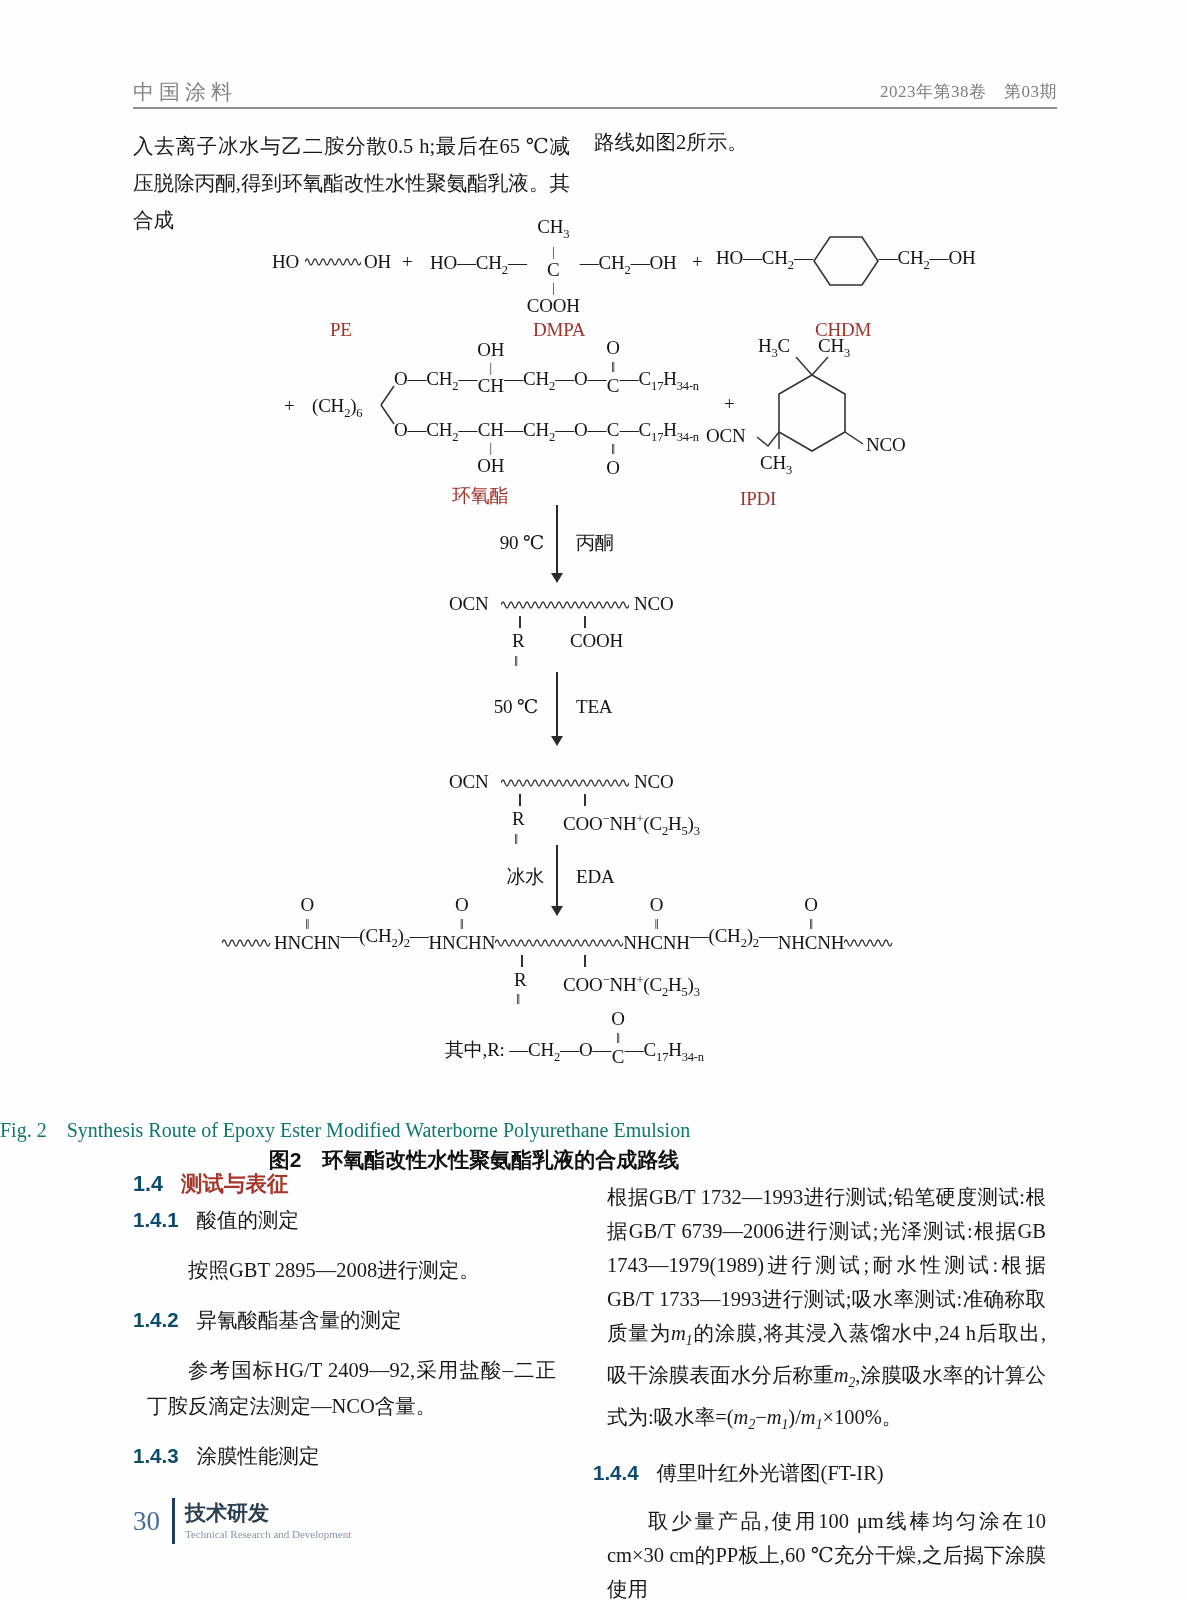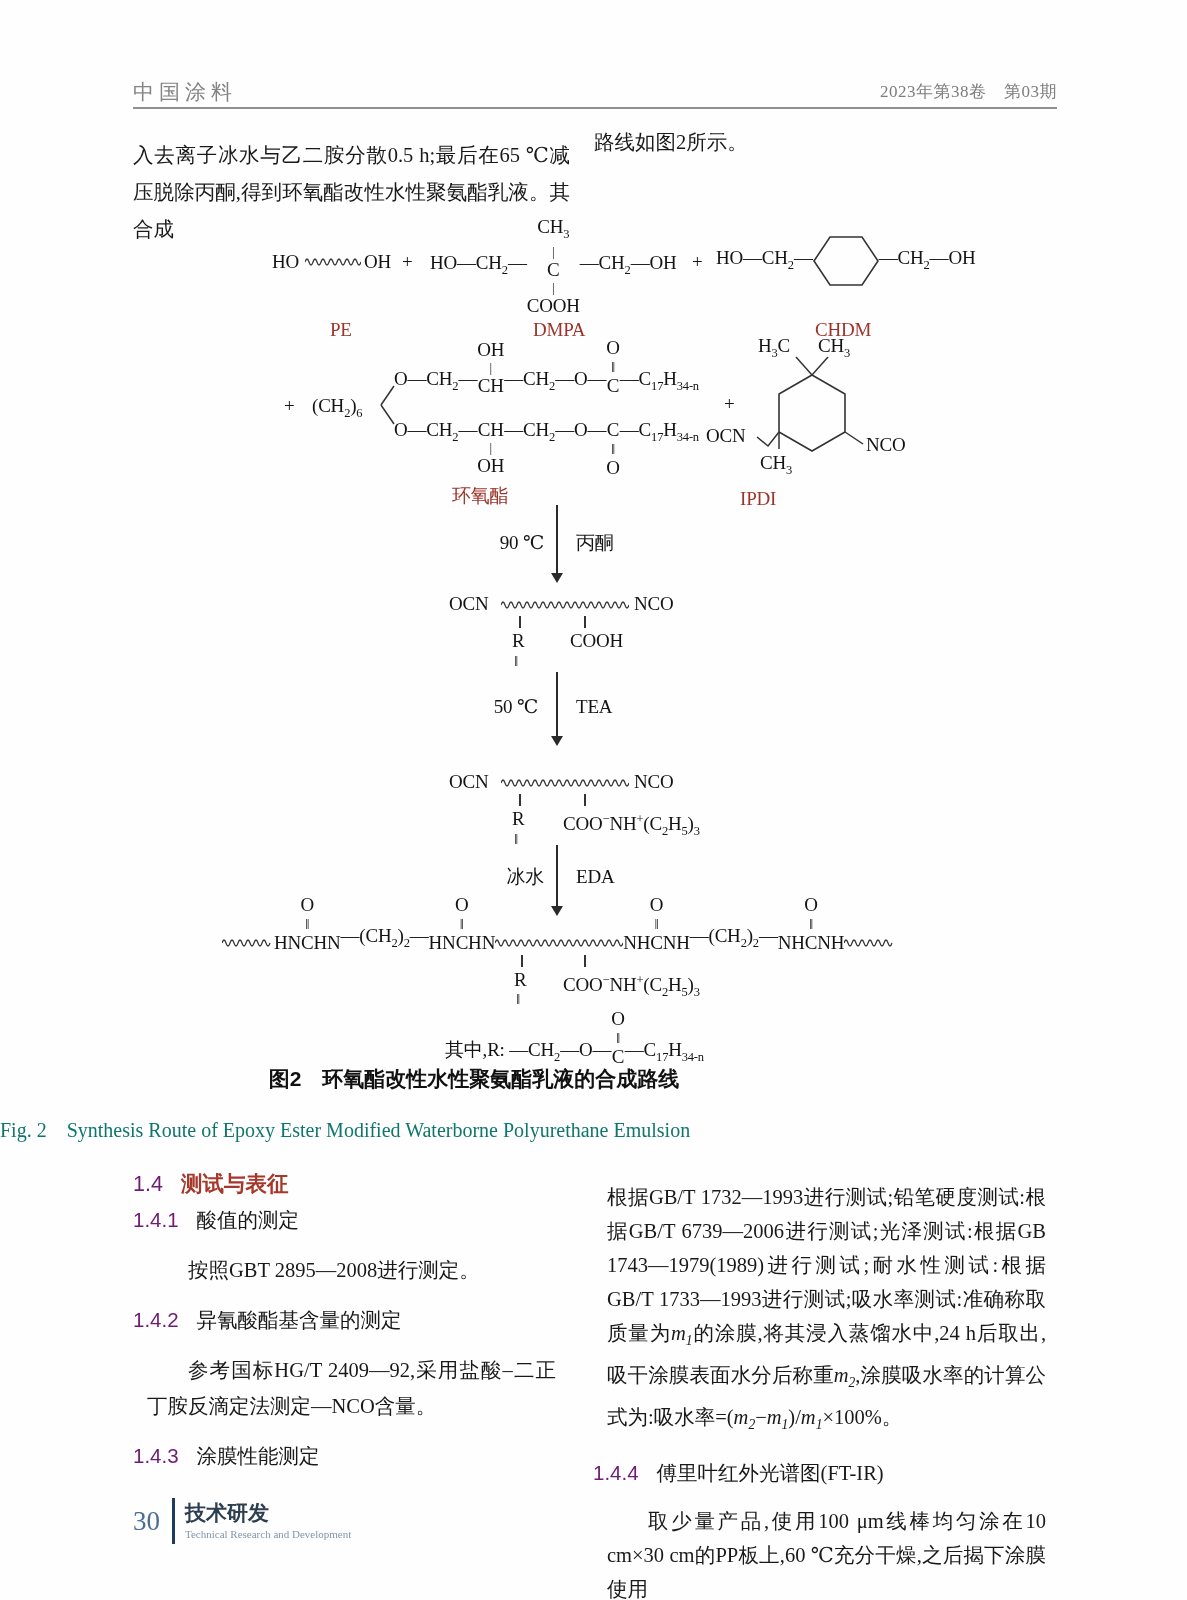--- a/index.html
+++ b/index.html
@@ -28,34 +28,34 @@
   .rule{height:2px;background:#909090}
   .body-text{font-size:20.5px;line-height:37px;text-align:justify}
   .cap-zh{font-family:"Liberation Sans","DejaVu Sans",sans-serif;font-weight:bold;font-size:21px;text-align:center;color:#111}
   .cap-en{font-weight:normal;font-size:20px;text-align:left;color:#0f766e}
   .colL{width:437px;font-size:20.5px;line-height:36px}
   .colR{width:467px;font-size:20.5px;line-height:34px}
   p{margin:14px;text-align:justify}
   .ind{text-indent:2em}
   .h1{font-family:"Liberation Sans","DejaVu Sans",sans-serif;font-weight:bold;color:#a5382b;font-size:21.5px}
   .h1 .htitle{}
-  .hnum{font-family:"Liberation Sans","DejaVu Sans",sans-serif;font-weight:normal;color:#701a75;margin-right:18px}
+  .hnum{font-family:"Liberation Sans","DejaVu Sans",sans-serif;font-weight:bold;color:#0c4a6e;margin-right:18px}
   .fnum{font-size:27px;color:#4a6d94}
   .fbar{width:3px;height:46px;background:#1d3b5e;margin:0 10px 0 12px}
   .fzh{font-size:21px;font-weight:bold;color:#2c3e50;line-height:25px;font-family:"Liberation Sans","DejaVu Sans",sans-serif}
   .fen{font-size:11px;color:#8296ab;line-height:18px}
 </style>
 </head>
 <body>
 
 <div class="abs hdr" style="left:133px;top:78px">中国涂料</div>
 <div class="abs hdr-r" style="top:80px;left:793px;width:264px;text-align:right">2023年第38卷　第03期</div>
 <div class="abs rule" style="left:133px;top:107px;width:924px"></div>
 
-<div class="abs body-text" style="left:133px;top:137px;width:437px">入去离子冰水与乙二胺分散0.5 h;最后在65 ℃减压脱除丙酮,得到环氧酯改性水性聚氨酯乳液。其合成</div>
+<div class="abs body-text" style="left:133px;top:128px;width:437px">入去离子冰水与乙二胺分散0.5 h;最后在65 ℃减压脱除丙酮,得到环氧酯改性水性聚氨酯乳液。其合成</div>
 <div class="abs body-text" style="left:594px;top:124px;width:464px;text-align:left">路线如图2所示。</div>
 
 <div class="abs" style="left:0;top:195px;width:1187px;height:880px">
 
   <span class="abs fig" style="left:272px;top:55px">HO</span>
   <svg class="wave abs" style="left:305px;top:63px" width="56" height="8">
       <path fill="none" stroke="#3a3a3a" stroke-width="1.3" d="M0 4 q2 -6 4 0 q2 6 4 0 q2 -6 4 0 q2 6 4 0 q2 -6 4 0 q2 6 4 0 q2 -6 4 0 q2 6 4 0 q2 -6 4 0 q2 6 4 0 q2 -6 4 0 q2 6 4 0 q2 -6 4 0 q2 6 4 0"></path>
     </svg>
   <span class="abs fig" style="left:364px;top:55px">OH</span>
   <span class="abs fig" style="left:402px;top:55px">+</span>
@@ -223,21 +223,21 @@
     <span><span>其中,R: —CH</span><sub>2</sub><span>—O—</span></span>
     <span class="stack">
       <span>O</span>
       <span class="dbl2">‖</span>
       <span>C</span>
     </span>
     <span><span>—C</span><sub>17</sub><span>H</span><sub>34-n</sub></span>
   </div>
 </div>
 
-<div class="abs cap-zh" style="left:0;top:1065px;width:948px">图2　环氧酯改性水性聚氨酯乳液的合成路线</div>
+<div class="abs cap-zh" style="left:0;top:1146px;width:948px">图2　环氧酯改性水性聚氨酯乳液的合成路线</div>
 <div class="abs cap-en" style="left:0;top:1117px;width:1187px">Fig. 2　Synthesis Route of Epoxy Ester Modified Waterborne Polyurethane Emulsion</div>
 
 <div class="abs colL" style="left:133px;top:1166px">
   <div class="h1">
     <span class="hnum">1.4</span><span class="htitle">测试与表征</span>
   </div>
   <div>
     <span class="hnum">1.4.1</span><span>酸值的测定</span>
   </div>
   <p class="ind">按照GBT 2895—2008进行测定。</p>

